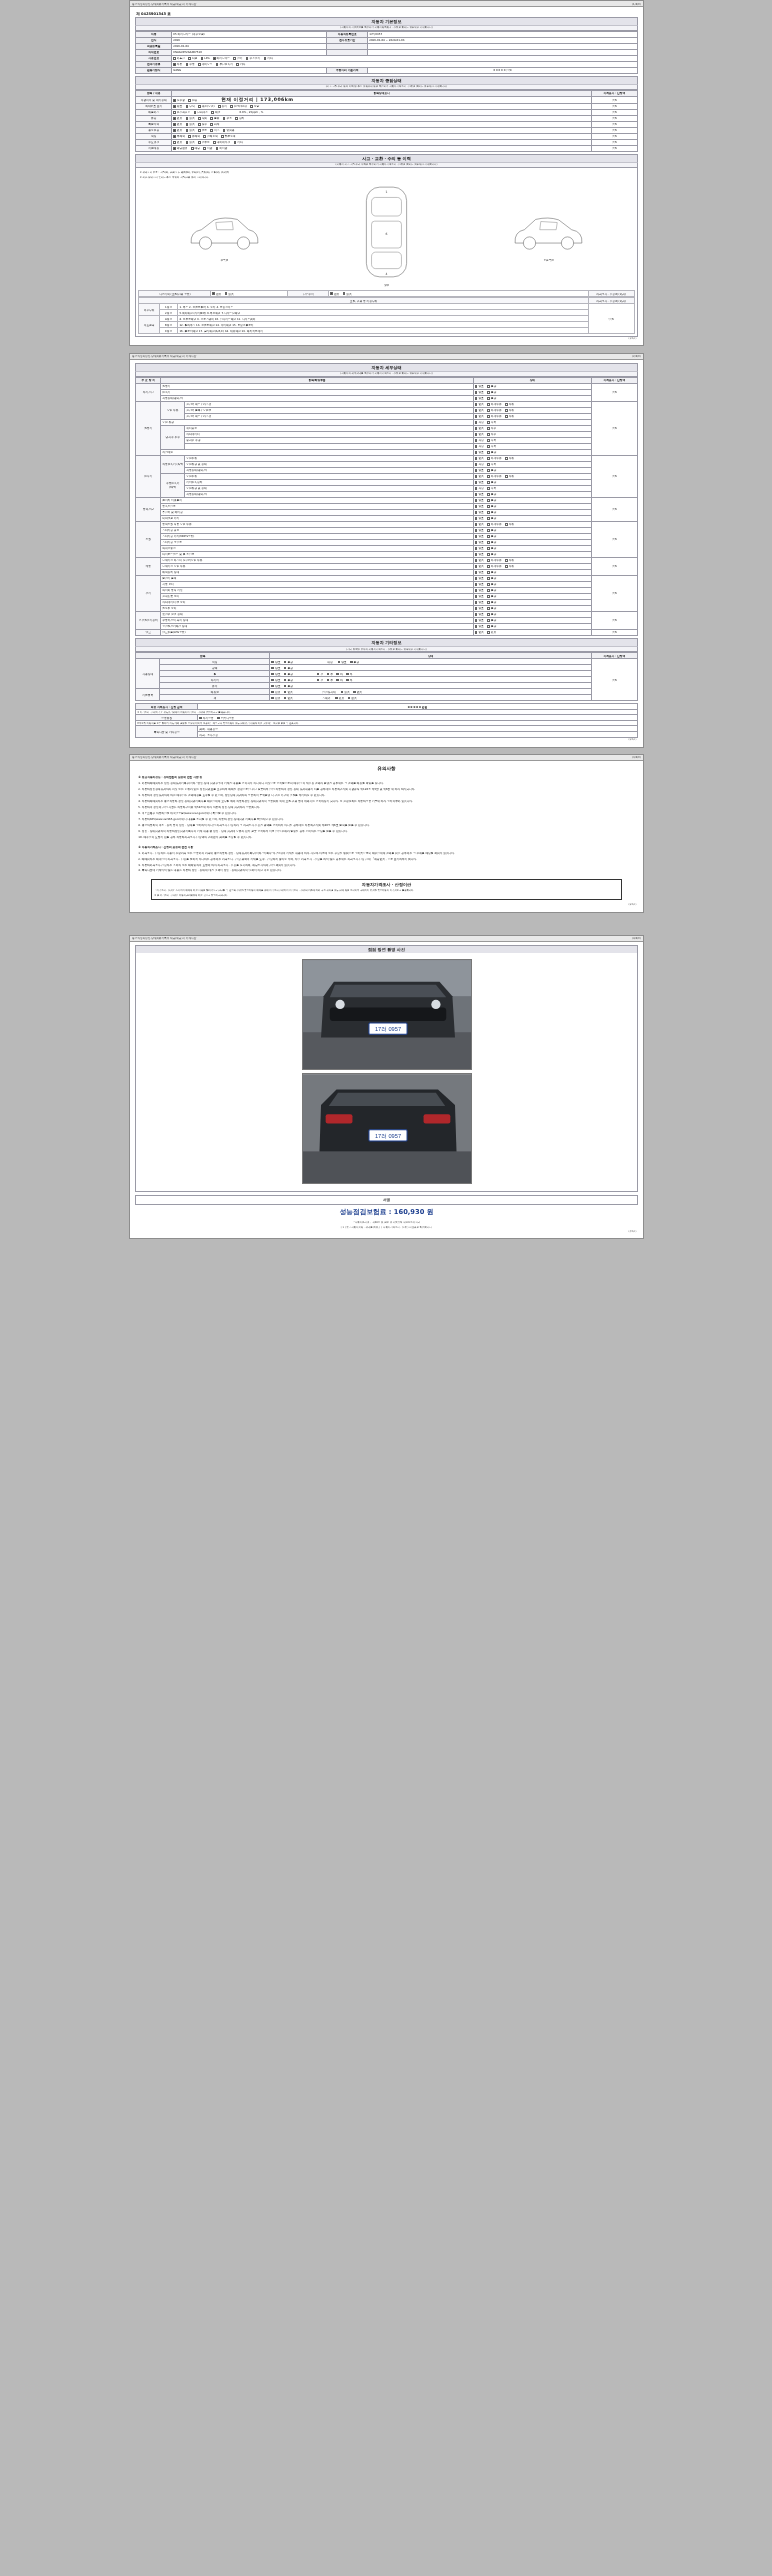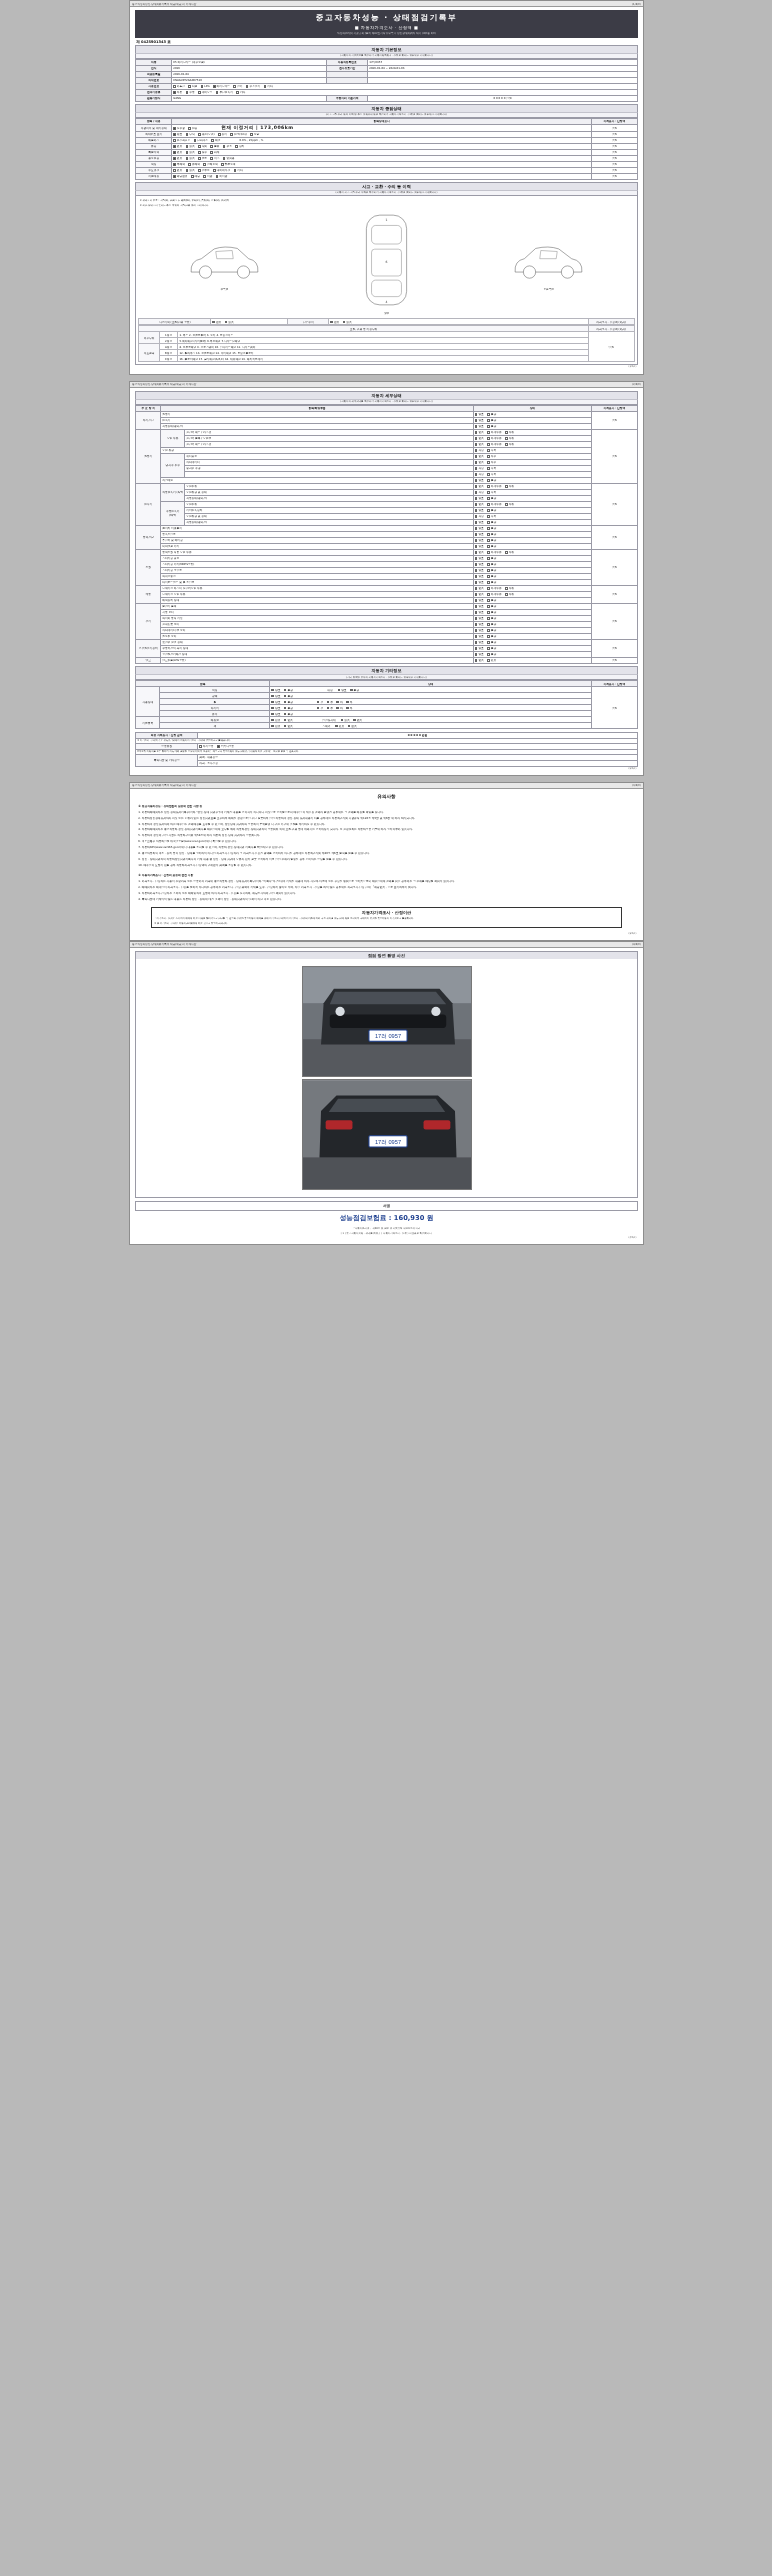--- a/index.html
+++ b/index.html
@@ -48,25 +48,20 @@
 <body>
 
 <div class="page">
 
   <div class="sheet s1">
     <div class="topbar">
       <span>중고자동차성능·상태점검기록부 제공(제공)시 기재사항</span>
       <span>(1/4면)</span>
     </div>
     <div class="pad">
-      <div class="title-band">
-        <div class="t1">중고자동차성능 · 상태점검기록부</div>
-        <div class="t2">■ 자동차가격조사 · 산정액 ■</div>
-        <div class="t3">자동차관리법 시행규칙 [별지 제82호서식] (앞쪽) / 성능상태점검자 제시 (4면중 1면)</div>
-      </div>
 
       <div class="docno">
         <span>제</span>
         <span>0425901343</span>
         <span>호</span>
       </div>
 
       <div class="sec-head">자동차 기본정보</div>
       <div class="sec-sub">(자동차의 기본정보를 확인하여 자동차등록증과 · 산정을 합하는 경우에만 기재합니다)</div>
       <table>
@@ -823,21 +818,21 @@
       </div>
       <div class="box-outline">
         <div style="font-size:4.1px;font-weight:bold;padding-bottom:2.1px">자동차가격조사 · 산정이란</div>
         <div class="mini" style="text-align:left">「가격조사 · 산정은 소비자가 매매에 따른 비용을 합리적으로 판단할 수 있도록 선정한 중고자동차 매매를 위해 가격조사·산정자가 가격조사 · 산정의 기준에 따라 구조·장치별 성능·상태 등을 조사하여 구매자가 공정한 중고자동차 가격정보로 활용합니다.</div>
         <div class="mini" style="text-align:left;margin-top:1.5px">※ 본 가격조사 · 산정은 자동차관리법령에 따른 것으로 참고자료입니다.</div>
       </div>
       <div class="small-cap">(3/4면)</div>
     </div>
   </div>
 
-  <div class="sheet s1" style="margin-top:0">
+  <div class="sheet s1" style="margin-top:22px">
     <div class="topbar">
       <span>중고자동차성능·상태점검기록부 제공(제공)시 기재사항</span>
       <span>(4/4면)</span>
     </div>
     <div class="pad">
       <div class="sec-head">점검 장면 촬영 사진</div>
       <div class="photos" style="border:0.5px solid #9a9aa6;border-top:none;padding:4.1px 0">
         <div class="photo">
           <svg width="170" height="111" viewBox="0 0 330 215" style="font-size:6px">
             <rect width="330" height="215" fill="#6e7379"></rect>

